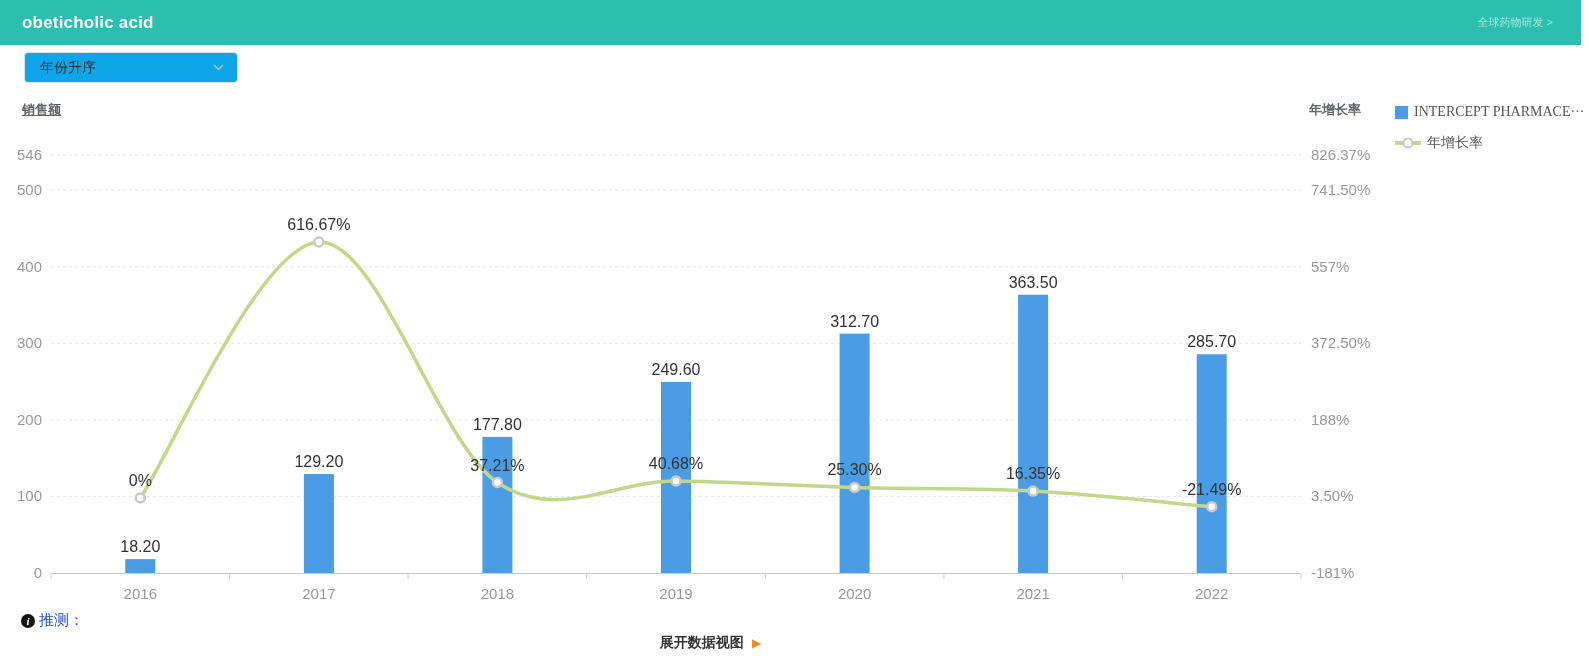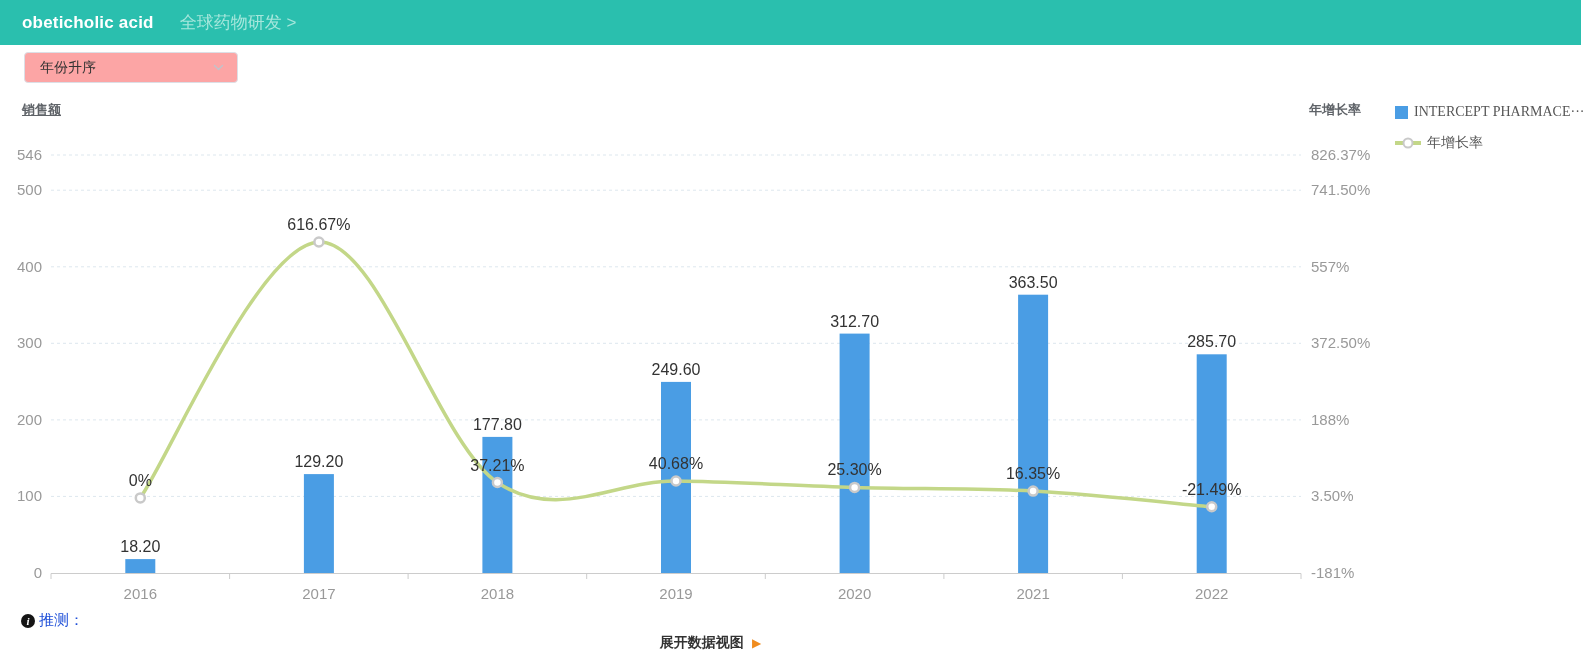--- a/index.html
+++ b/index.html
@@ -3,28 +3,28 @@
 <meta charset="utf-8">
 <style>
   html,body{margin:0;padding:0;}
   body{
     width:1589px;height:660px;background:#fff;overflow:hidden;position:relative;
     font-family:"Liberation Sans","DejaVu Sans",sans-serif;
     -webkit-font-smoothing:antialiased;
   }
   .hdr{
     position:absolute;left:0;top:0;width:1581px;height:45px;background:var(--header-bg,#2abfae);
-    display:flex;align-items:center;
+    display:flex;align-items:center;justify-content:space-between;
     padding:0 28px 0 22px;box-sizing:border-box;
   }
   .hdr-title{color:#fff;font-weight:bold;font-size:17px;letter-spacing:.2px;}
-  .hdr-link{color:var(--header-link,#a7e7dc);font-size:17px;text-decoration:none;cursor:pointer;margin-left:26px;}
+  .hdr-link{color:var(--header-link,#a7e7dc);font-size:11px;text-decoration:none;cursor:pointer;margin-left:26px;}
   .select{
     position:absolute;left:24px;top:52px;width:214px;height:31px;box-sizing:border-box;
-    border:1px solid #dcdfe6;border-radius:4px;background:#fca5a5;cursor:pointer;
+    border:1px solid #dcdfe6;border-radius:4px;background:#0ea5e9;cursor:pointer;
     display:flex;align-items:center;justify-content:space-between;padding:0 12px 0 15px;
   }
   .select-val{font-size:14px;color:#333;}
   .axis-title{position:absolute;top:101px;font-size:13px;font-weight:bold;color:#5f6368;}
   .axis-title.left{left:22px;text-decoration:underline;}
   .axis-title.right{left:1309px;}
   .legend{position:absolute;left:1395px;top:103px;display:flex;flex-direction:column;gap:13px;}
   .legend-item{display:flex;align-items:center;gap:6px;cursor:pointer;height:18px;font-family:Liberation Serif, serif;}
   .swatch-bar{width:13px;height:13px;background:var(--bar,#4a9de4);display:inline-block;}
   .swatch-line{width:26px;height:3.5px;background:var(--line,#c3d788);display:inline-block;position:relative;flex:0 0 auto;}

